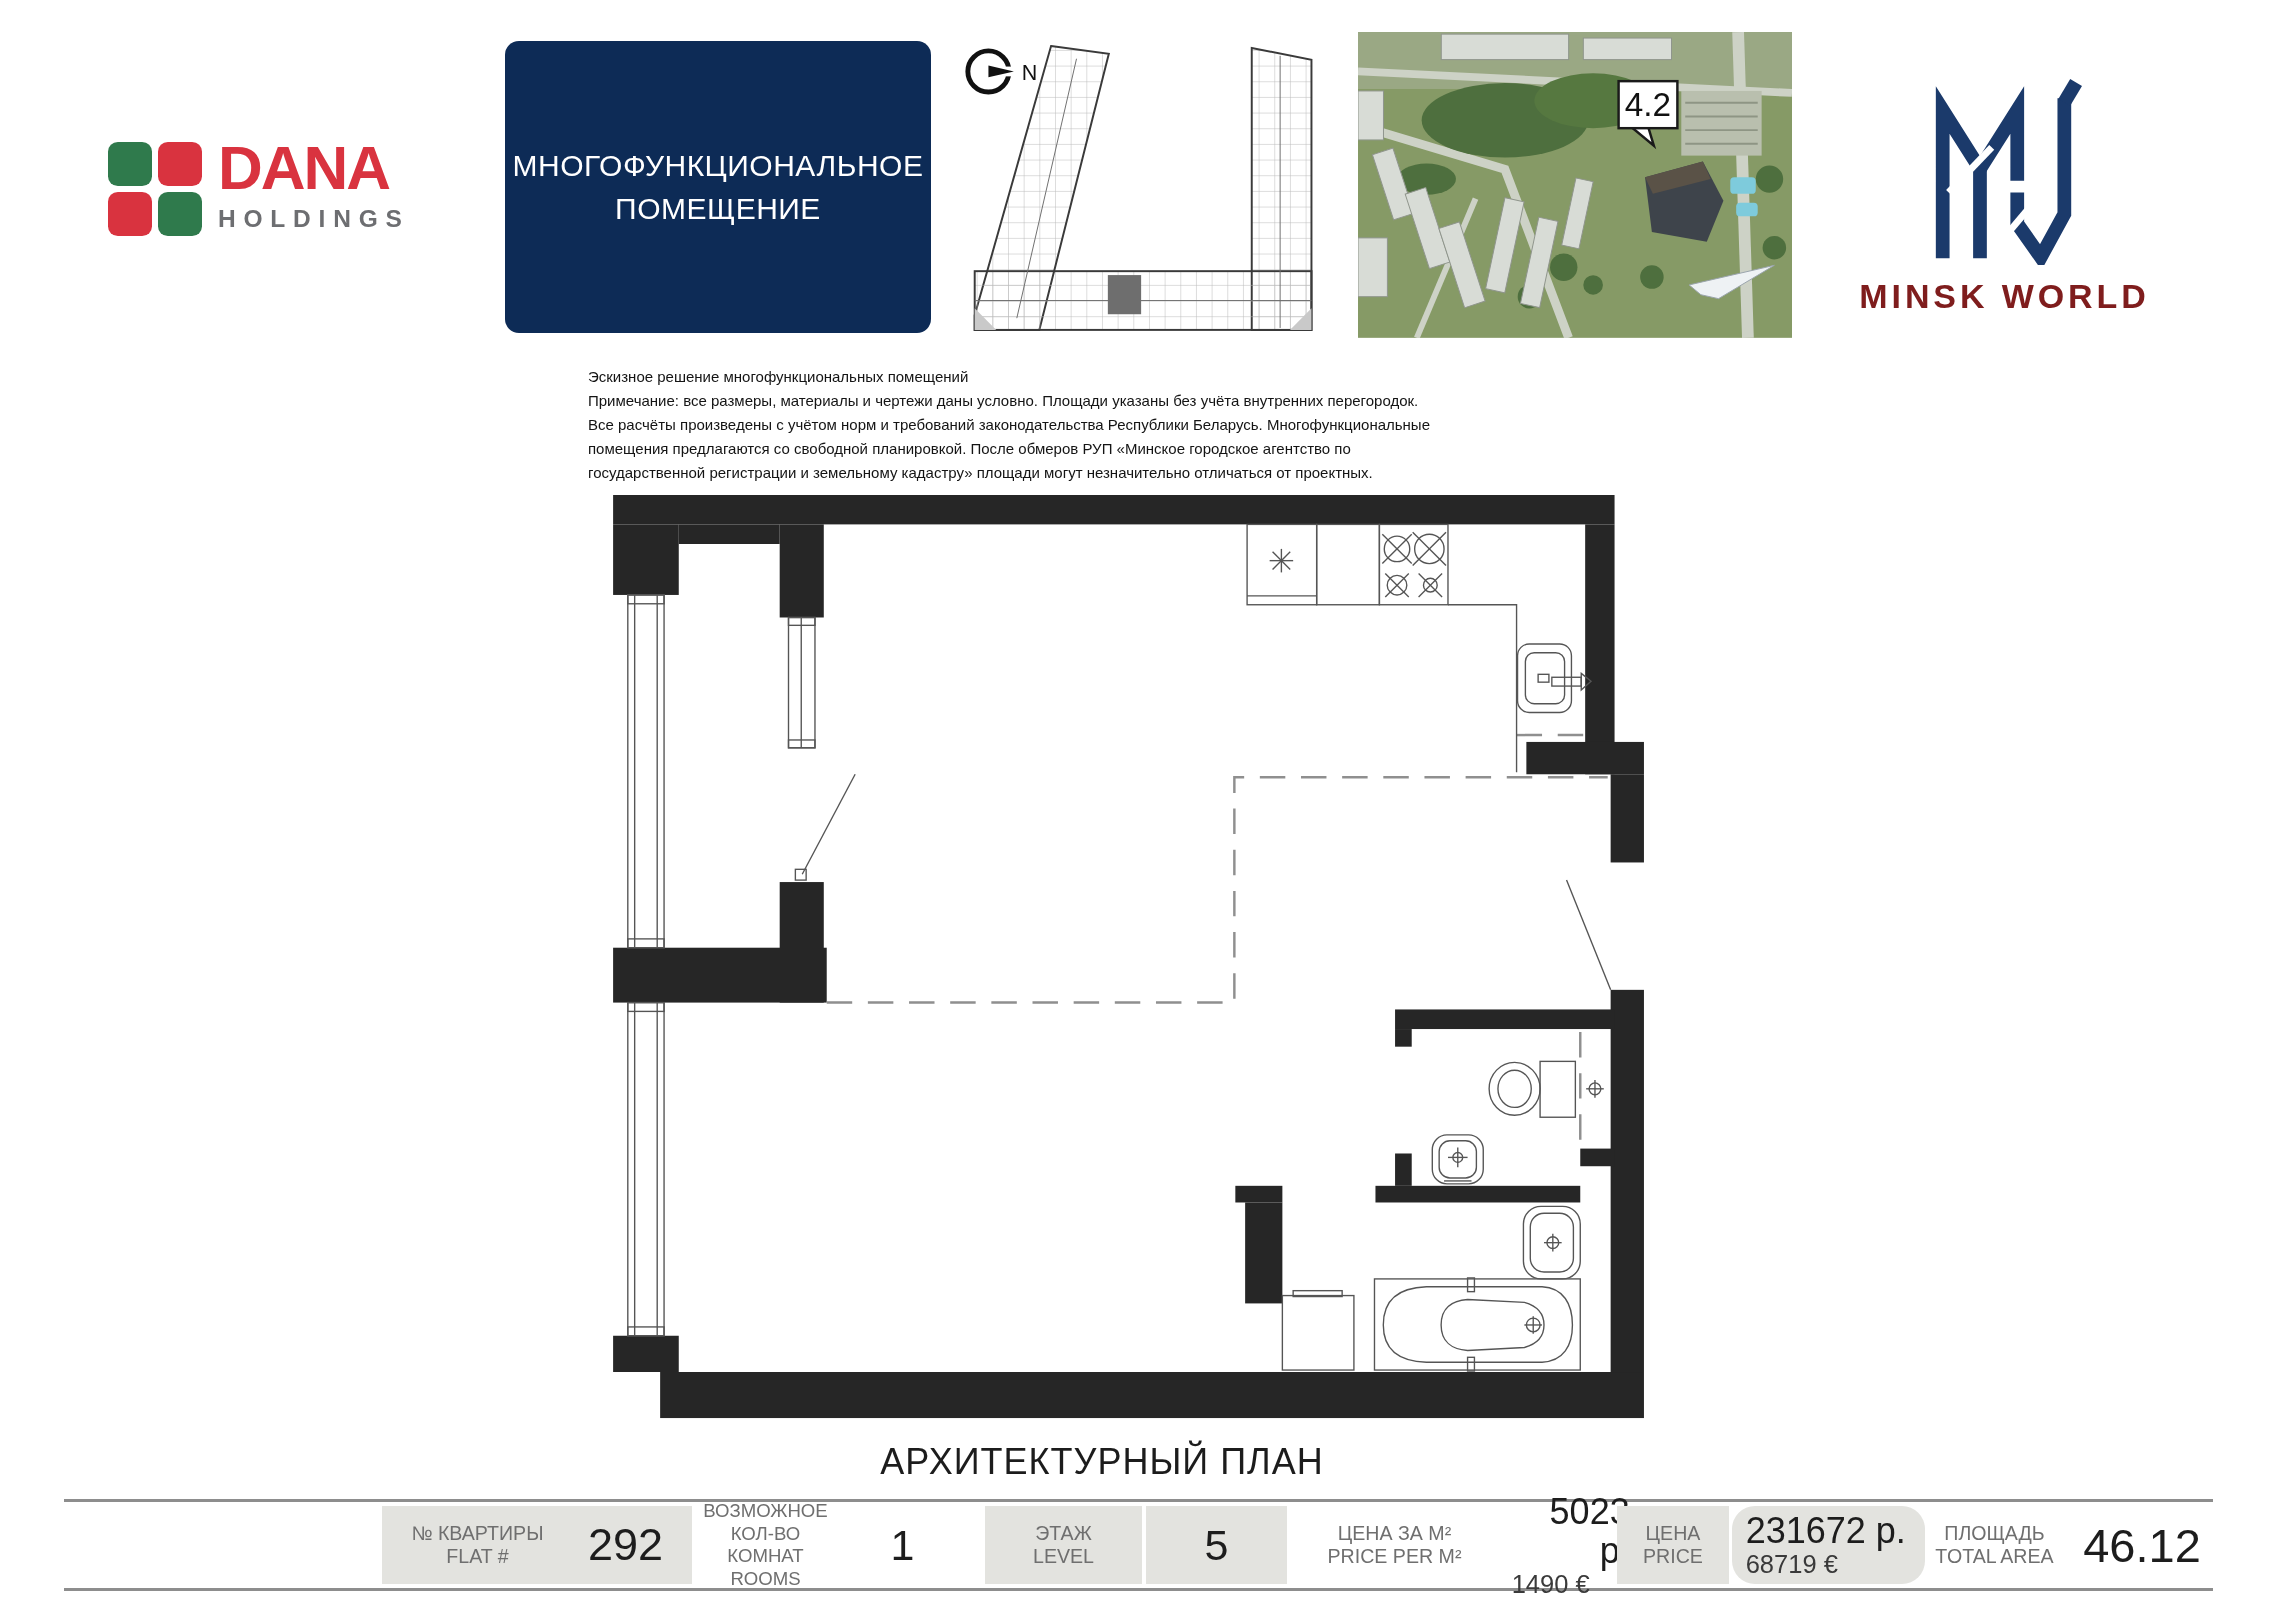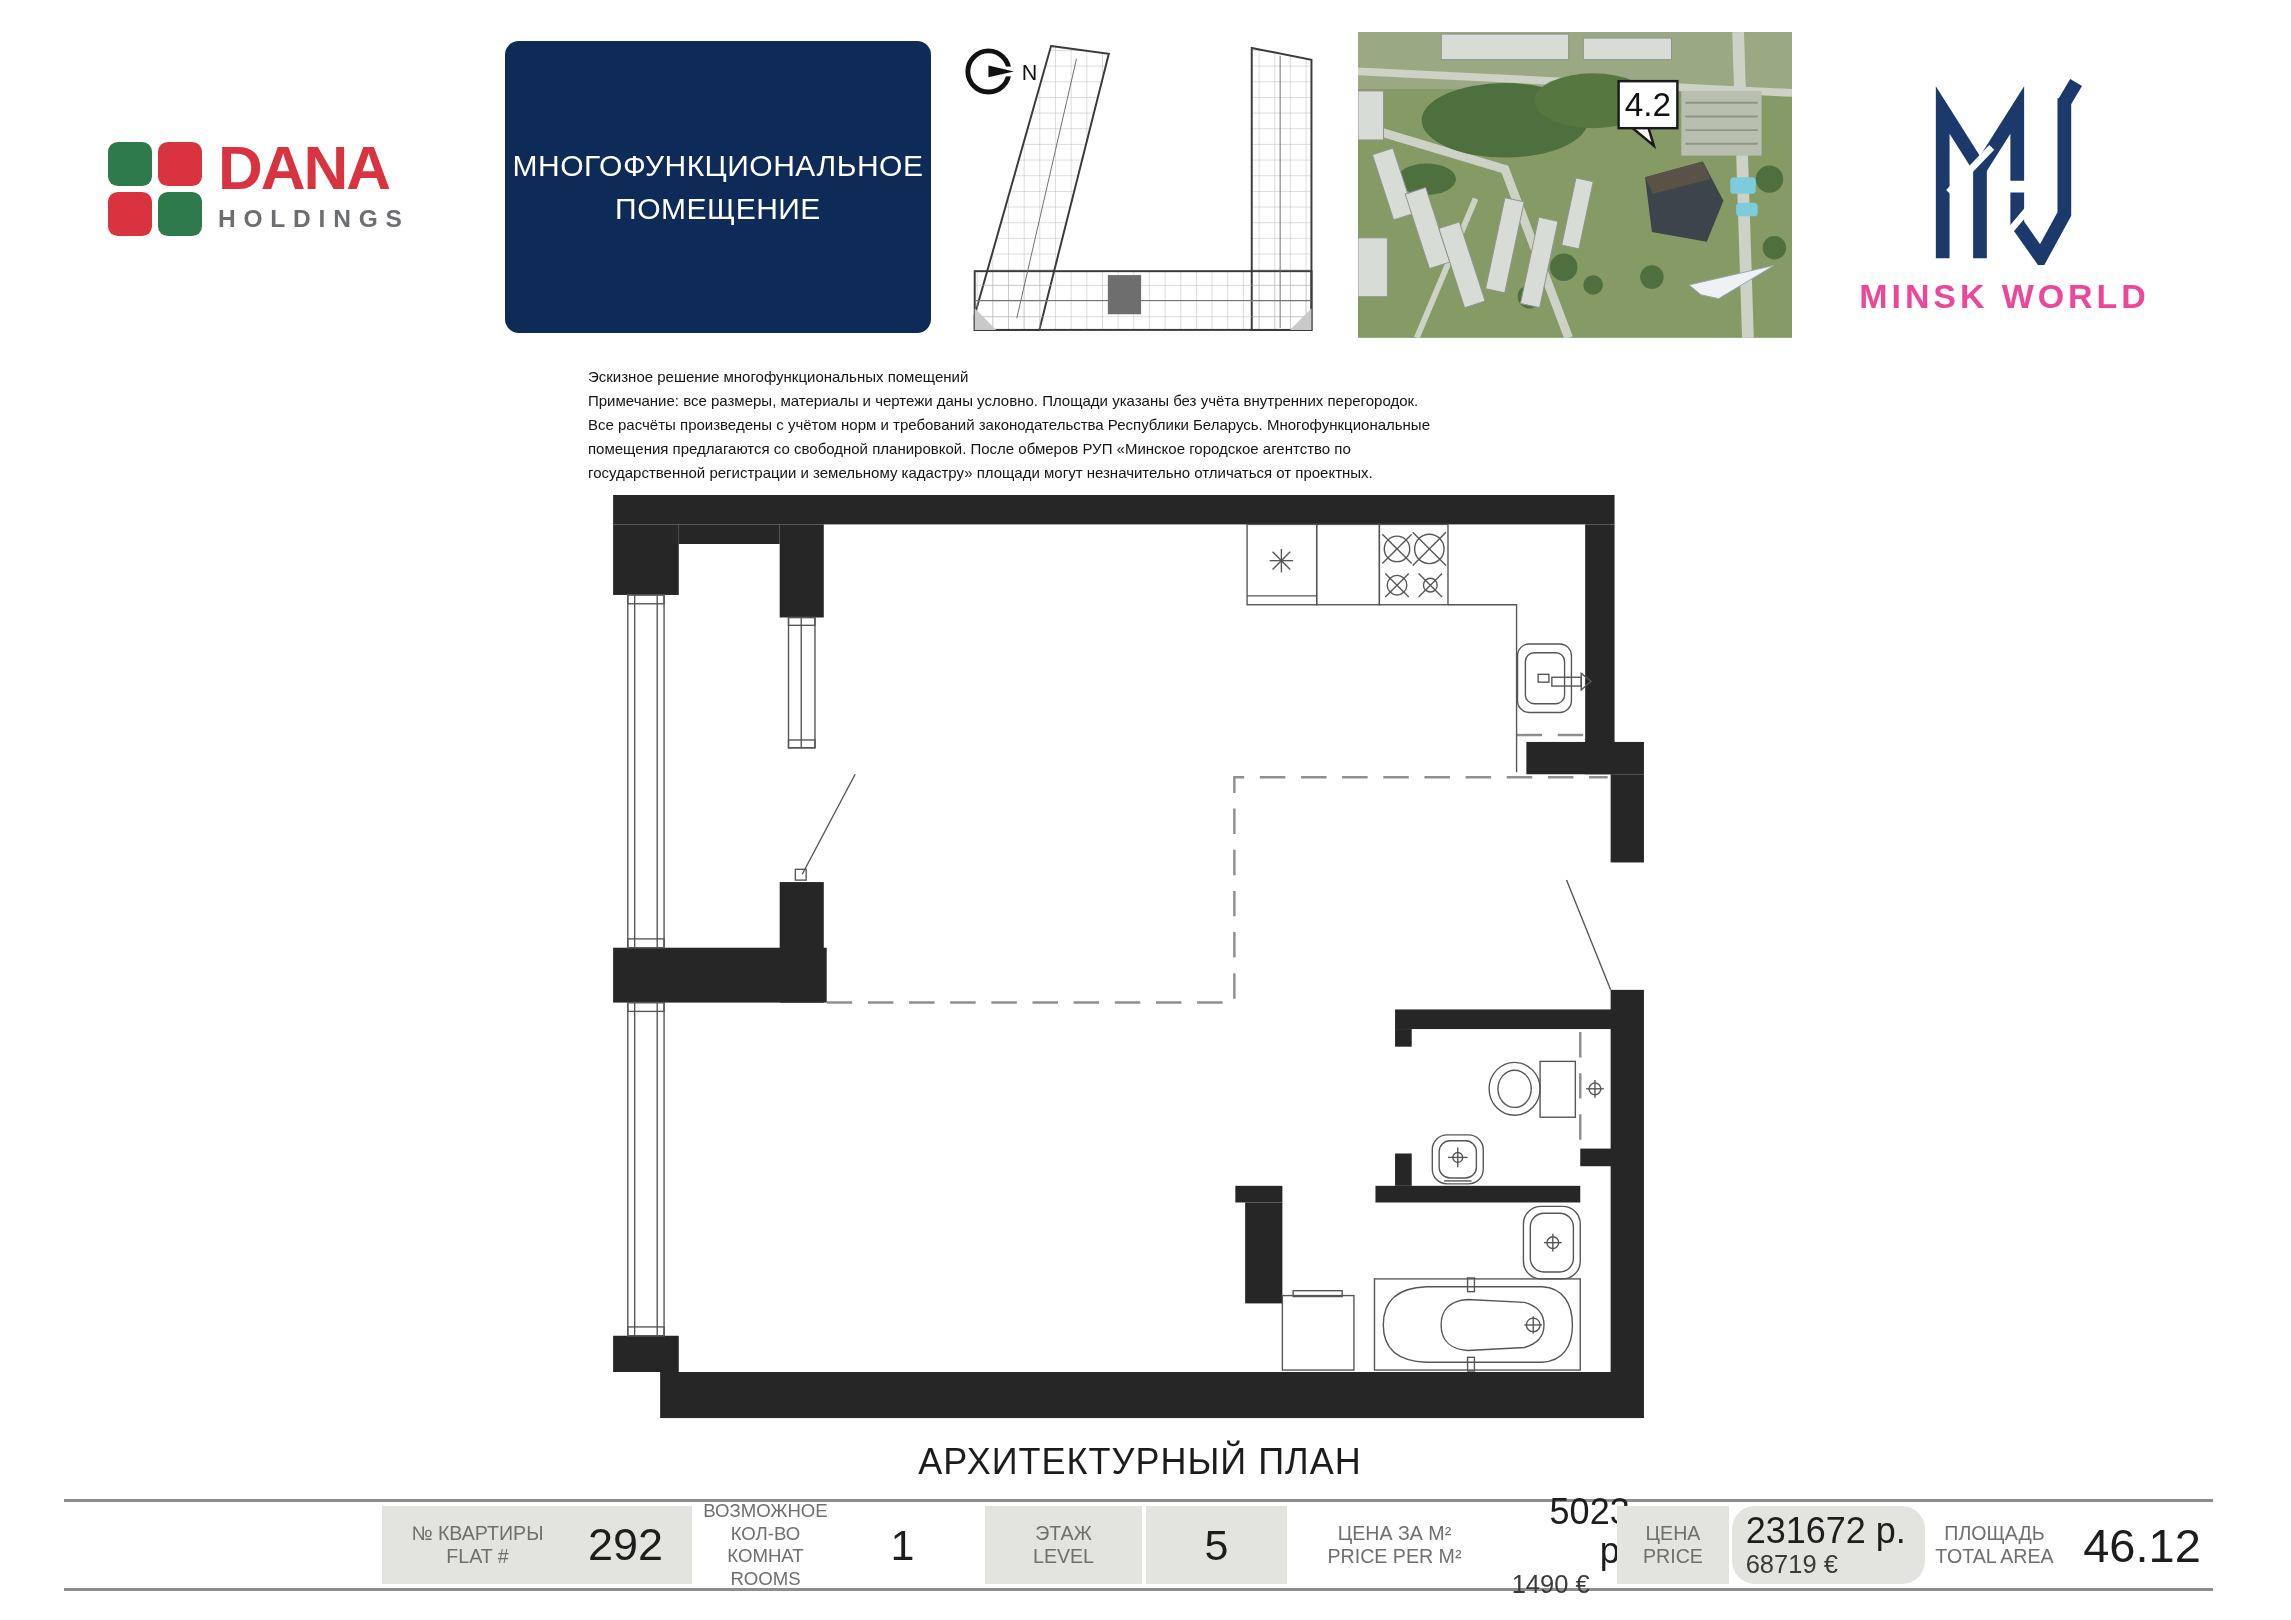--- a/index.html
+++ b/index.html
@@ -21,28 +21,28 @@
   .typebox div{color:#fff;font-size:30px;line-height:43px;letter-spacing:0.5px;text-align:center;}
 
   
   .siteplan{left:961px;top:34px;width:372px;height:304px;}
   .aerial{left:1358px;top:32px;width:434px;height:306px;}
 
   
   .mw{left:1833px;top:59px;width:343px;height:265px;}
   .mw-mono{position:absolute;left:88px;top:0;width:167px;height:206px;}
   .mw-brand{position:absolute;left:0;top:218px;width:343px;text-align:center;
-            font-size:34px;font-weight:bold;color:#ec4899;letter-spacing:3.9px;}
+            font-size:34px;font-weight:bold;color:#7f1d1d;letter-spacing:3.9px;}
 
   
   .note{left:588px;top:365px;width:1176px;font-size:15px;line-height:24px;color:#141414;}
 
   
   .plan{left:613px;top:495px;width:1034px;height:926px;}
-  .plan-caption{left:623px;top:1441px;width:1034px;text-align:center;font-size:36px;
+  .plan-caption{left:585px;top:1441px;width:1034px;text-align:center;font-size:36px;
                 letter-spacing:1px;color:#1c1c1c;}
 
   
   .bar-line{left:64px;width:2149px;height:2.9px;background:#8d8d8d;}
   .cell{position:absolute;top:1506px;height:78px;display:flex;flex-direction:column;
         align-items:center;justify-content:center;text-align:center;}
   .cell.gray{background:#e3e3df;}
   .lbl{font-size:19.6px;line-height:23.5px;color:#6f6f6f;}
   .lbl-sm{font-size:18.6px;line-height:22.5px;color:#6f6f6f;}
   .val-lg{font-size:45px;color:#1d1d1d;}

